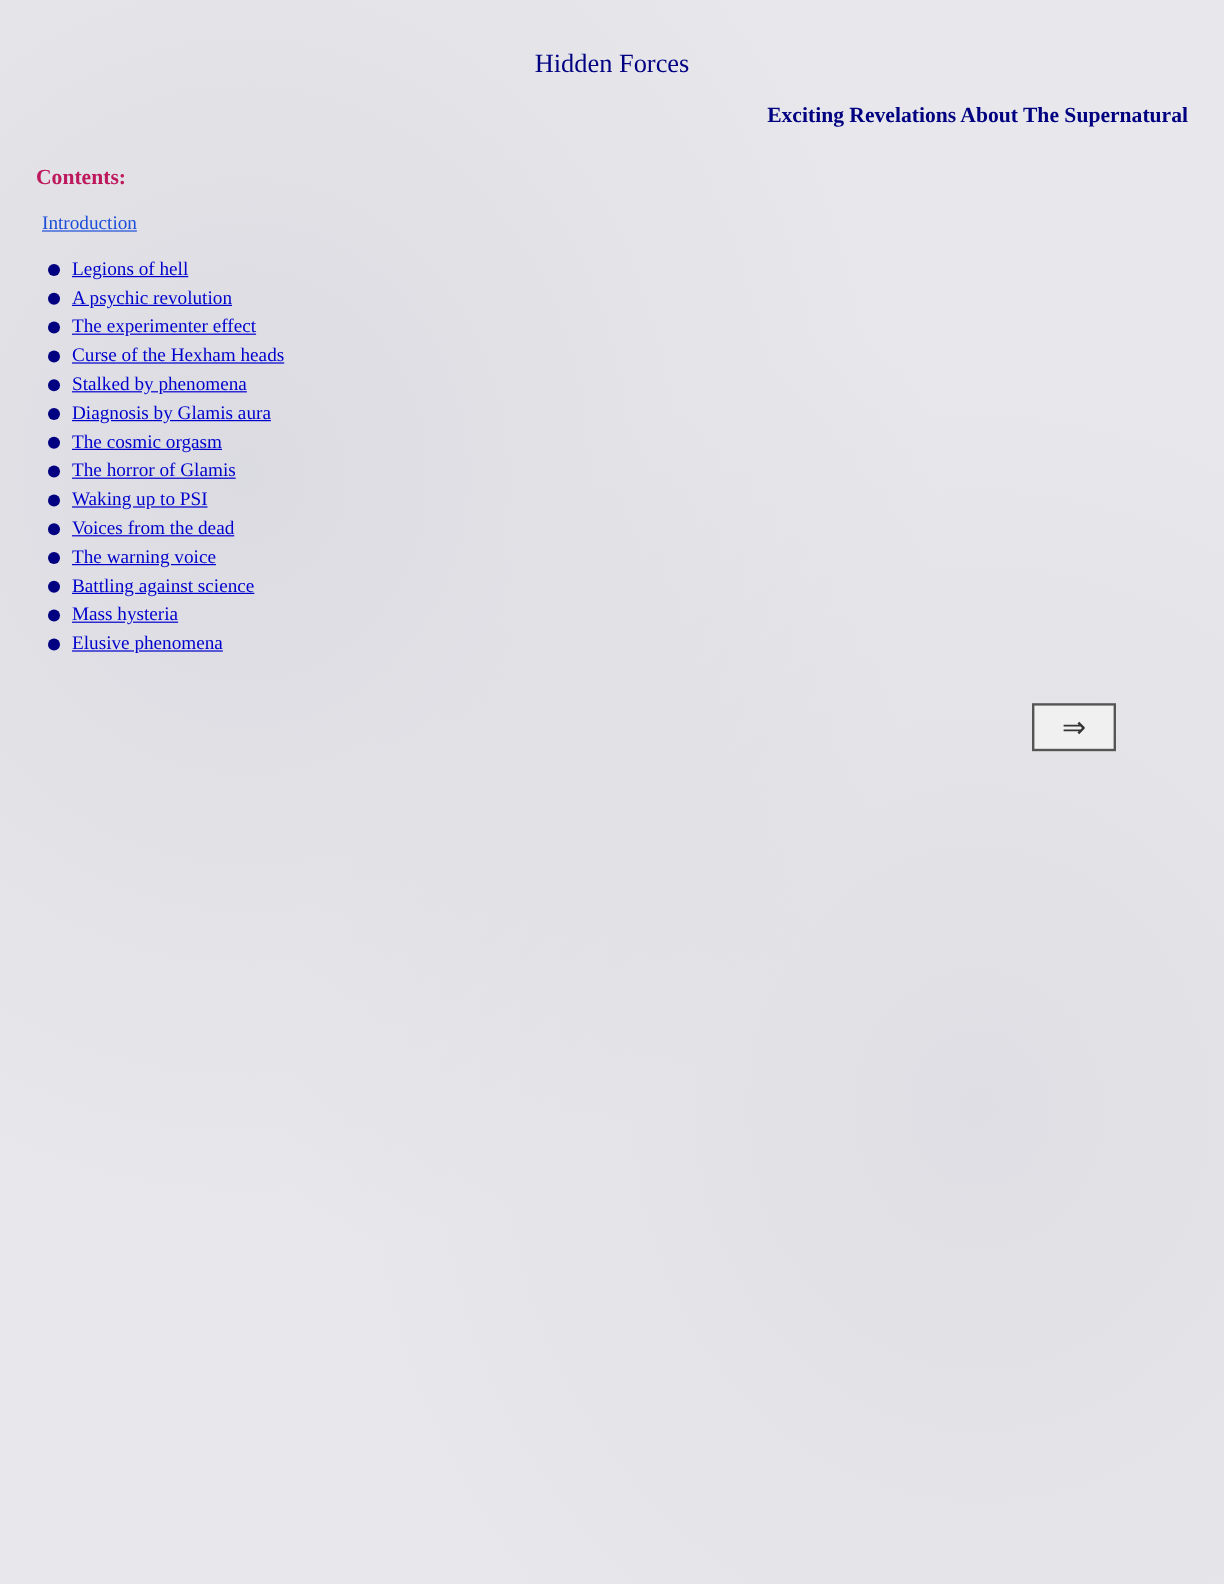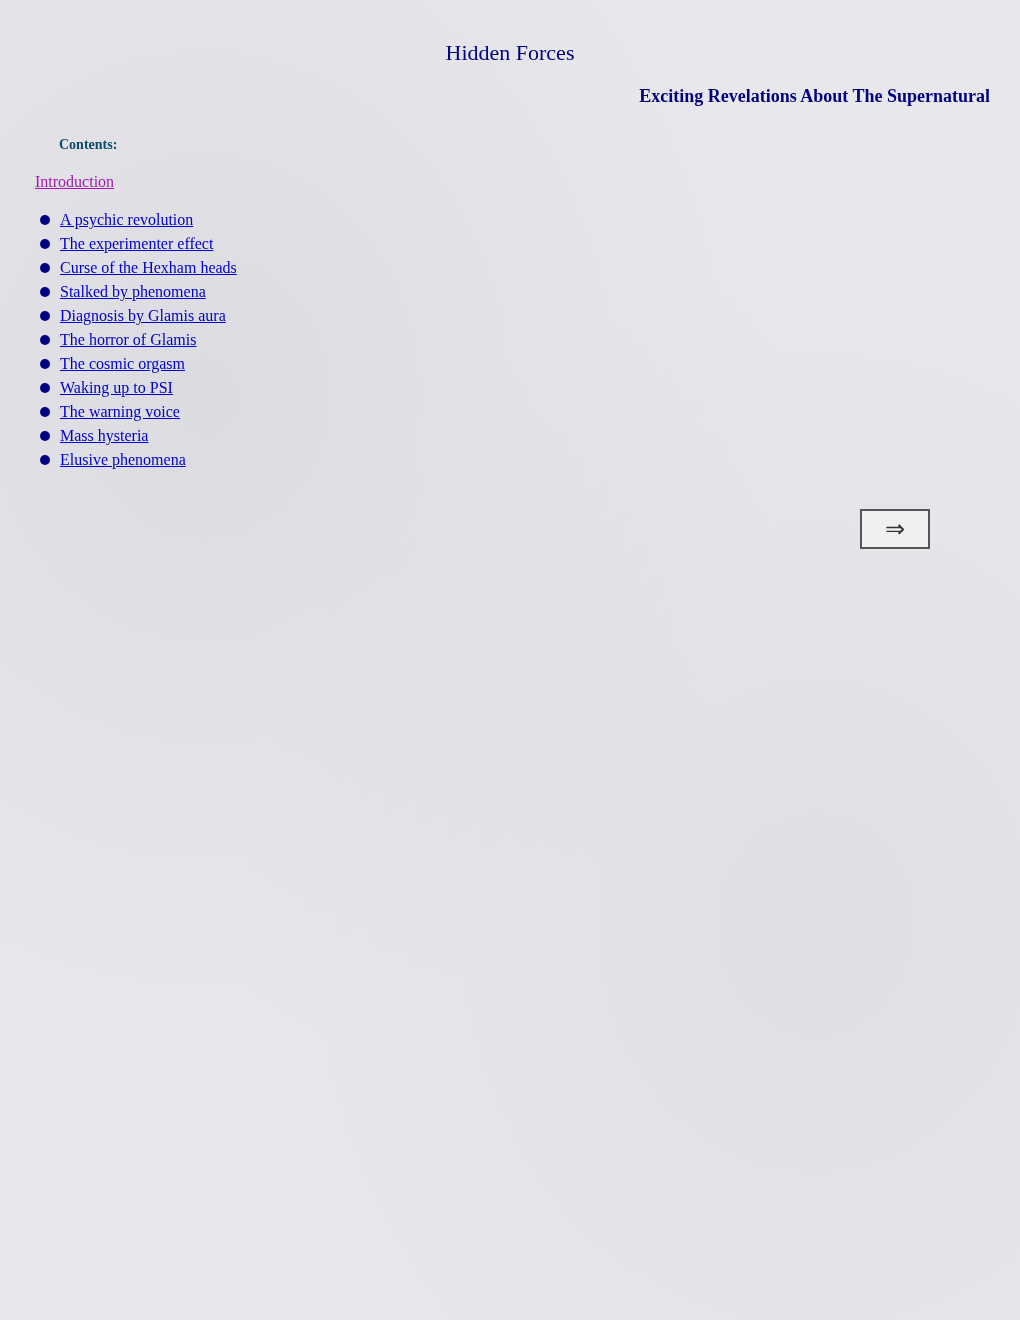--- a/index.html
+++ b/index.html
@@ -30,30 +30,29 @@
 
     .page-subtitle {
       text-align: right;
       font-size: 18px;
       font-weight: bold;
       color: #000080;
       margin-bottom: 30px;
     }
 
     .contents-heading {
-      font-size: 14px;
+      font-size: 18px;
       font-weight: bold;
-      color: #0c4a6e;
+      color: #be185d;
       margin-bottom: 20px;
-      margin-left: 29px;
     }
 
     .intro-link {
       display: block;
-      color: #a21caf;
+      color: #1d4ed8;
       font-size: 16px;
       margin-bottom: 20px;
       margin-left: 5px;
       cursor: pointer;
     }
 
     .contents-list {
       list-style: none;
       margin-left: 10px;
     }
@@ -108,20 +107,24 @@
 <body>
 
 <h1 class="page-title">Hidden Forces</h1>
 <h2 class="page-subtitle">Exciting Revelations About The Supernatural</h2>
 
 <div class="contents-heading">Contents:</div>
 
 <a class="intro-link" href="#">Introduction</a>
 
 <ul class="contents-list">
+<li>
+      <span class="bullet"></span>
+      <a href="#">Legions of hell</a>
+    </li>
     <li>
       <span class="bullet"></span>
       <a href="#">A psychic revolution</a>
     </li>
     <li>
       <span class="bullet"></span>
       <a href="#">The experimenter effect</a>
     </li>
     <li>
       <span class="bullet"></span>
@@ -130,33 +133,41 @@
     <li>
       <span class="bullet"></span>
       <a href="#">Stalked by phenomena</a>
     </li>
     <li>
       <span class="bullet"></span>
       <a href="#">Diagnosis by Glamis aura</a>
     </li>
     <li>
       <span class="bullet"></span>
-      <a href="#">The horror of Glamis</a>
+      <a href="#">The cosmic orgasm</a>
     </li>
     <li>
       <span class="bullet"></span>
-      <a href="#">The cosmic orgasm</a>
+      <a href="#">The horror of Glamis</a>
     </li>
     <li>
       <span class="bullet"></span>
       <a href="#">Waking up to PSI</a>
     </li>
     <li>
       <span class="bullet"></span>
+      <a href="#">Voices from the dead</a>
+    </li>
+    <li>
+      <span class="bullet"></span>
       <a href="#">The warning voice</a>
+    </li>
+    <li>
+      <span class="bullet"></span>
+      <a href="#">Battling against science</a>
     </li>
     <li>
       <span class="bullet"></span>
       <a href="#">Mass hysteria</a>
     </li>
     <li>
       <span class="bullet"></span>
       <a href="#">Elusive phenomena</a>
     </li>
   </ul>

